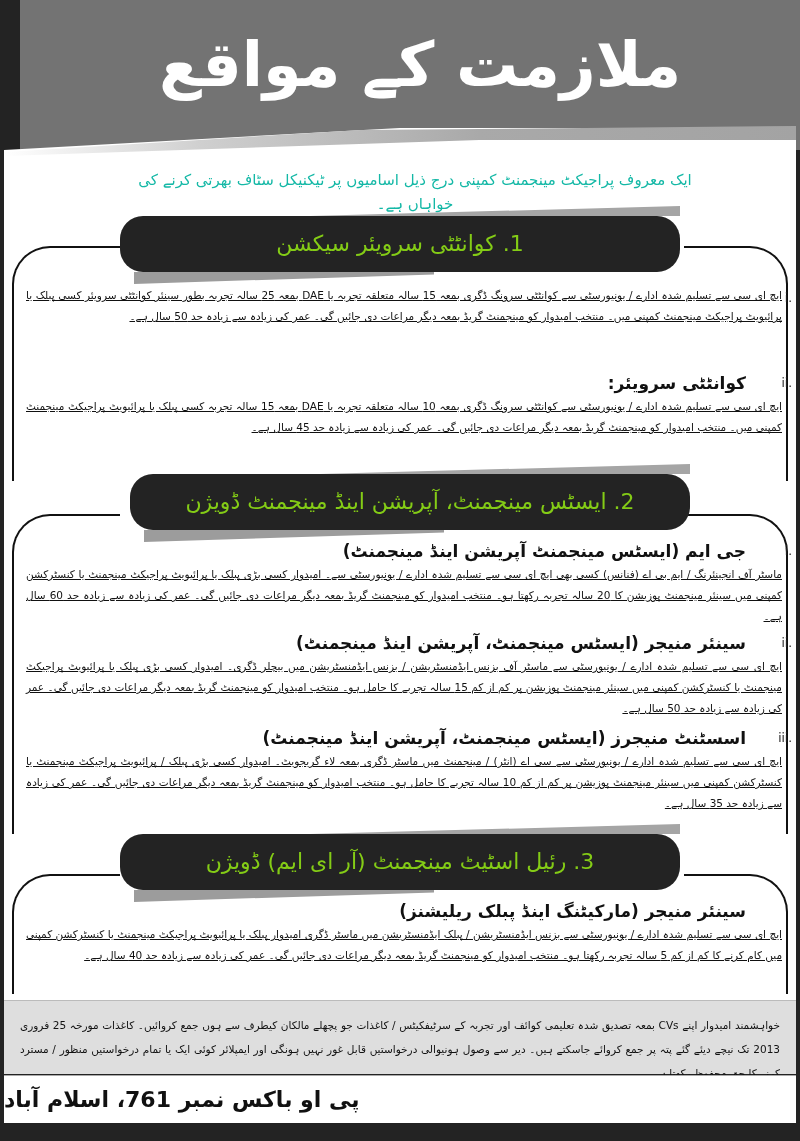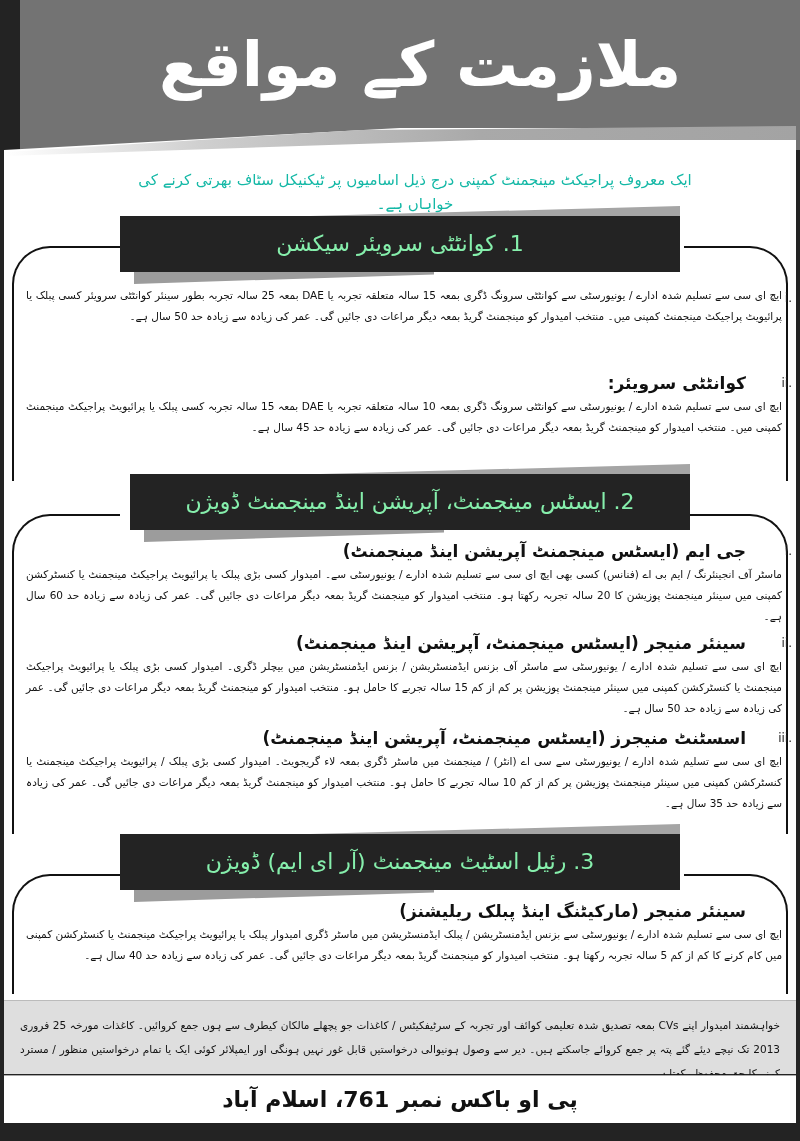--- a/index.html
+++ b/index.html
@@ -32,41 +32,41 @@
     position: absolute; left: 120px; right: 90px; top: 168px; text-align: center;
     direction: rtl; font-size: 15px; line-height: 24px; color: #14b8a6;
   }
 
   
   .sec-head { position: absolute; left: 120px; width: 560px; height: 56px; }
   .sec-head .shadow-top { position: absolute; right: 0; top: -10px; width: 370px; height: 10px;
     background: #a5a5a5; clip-path: polygon(0 100%, 100% 0, 100% 100%); }
   .sec-head .shadow-bot { position: absolute; left: 14px; bottom: -12px; width: 300px; height: 12px;
     background: #9c9c9c; clip-path: polygon(0 0, 100% 0, 100% 20%, 0 100%); }
-  .sec-head .box { position: absolute; inset: 0; background: #232323; color: #86efac;
-    text-align: center; direction: rtl; font-size: 22px; line-height: 56px; }
+  .sec-head .box { position: absolute; inset: 0; background: #232323; color: #84cc16;
+    text-align: center; direction: rtl; font-size: 22px; line-height: 56px; border-radius: 23px; }
 
   
   .bracket { position: absolute; left: 12px; width: 776px; border: 2px solid #111; border-bottom: none;
     border-radius: 38px 38px 0 0; }
   .bracket .mask { position: absolute; top: -3px; left: 106px; width: 564px; height: 6px; background: #fff; }
 
   .item { position: absolute; left: 26px; right: 18px; direction: rtl; }
   .item .num { position: absolute; right: -10px; top: 6px; font-size: 12px; direction: ltr; color: #222; }
   .item .title { font-size: 17px; font-weight: bold; line-height: 26px; padding-right: 36px; text-align: right; }
-  .item .body { font-size: 10.5px; line-height: 21px; text-align: justify; text-align-last: right; color: #111; }
+  .item .body { font-size: 10.5px; line-height: 21px; text-align: justify; text-align-last: right; color: #111; text-decoration: underline; }
 
   
   .notes { position: absolute; left: 4px; top: 1000px; width: 792px; height: 74px; background: #dedede;
     border-top: 1px solid #bbb; padding-left: 48px; }
   .notes p { position: absolute; left: 16px; right: 16px; top: 12px; direction: rtl;
     font-size: 10.5px; line-height: 24px; text-align: justify; text-align-last: right; }
 
   .address { position: absolute; left: 4px; top: 1075px; width: 792px; height: 52px; background: #fff;
-    border-top: 1px solid #aaa; text-align: center; direction: rtl; font-size: 22px; font-weight: bold; line-height: 48px; }
+    border-top: 1px solid #aaa; text-align: left; direction: rtl; font-size: 22px; font-weight: bold; line-height: 48px; }
   .footer { position: absolute; left: 0; top: 1123px; width: 800px; height: 18px; background: #232323; }
 </style>
 </head>
 <body>
 
 <div class="frame"></div>
 
 <div class="banner">
   <div class="banner-title">ملازمت کے مواقع</div>
 </div>

